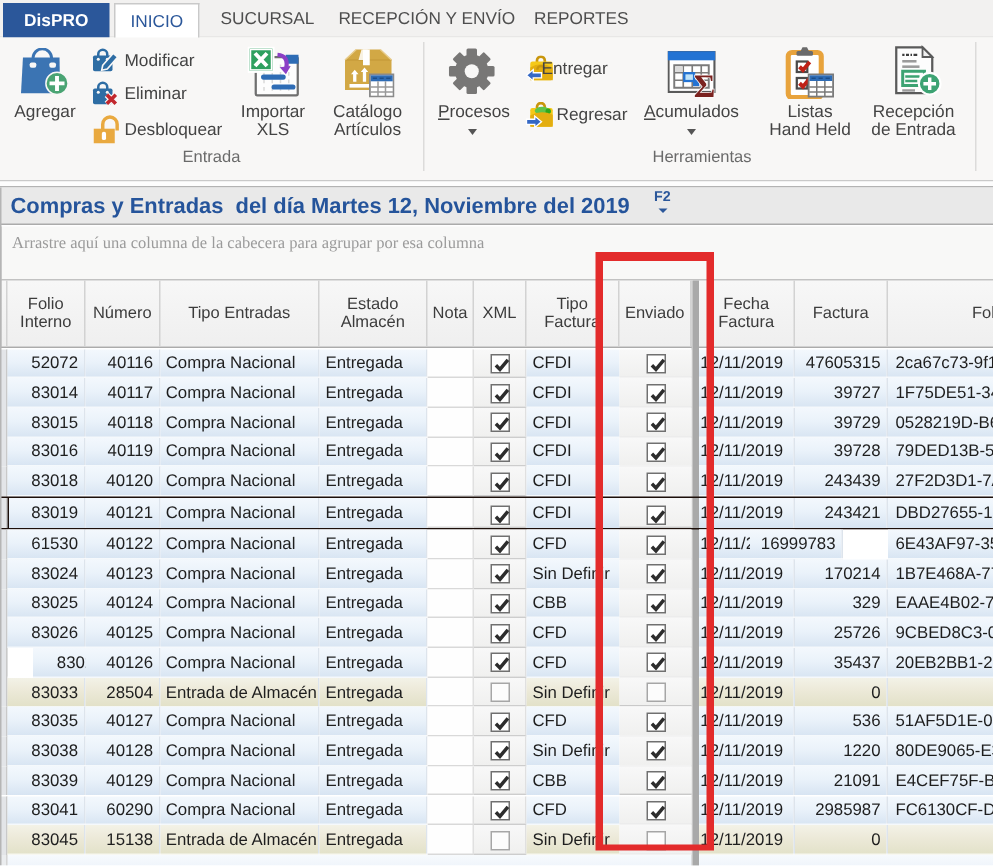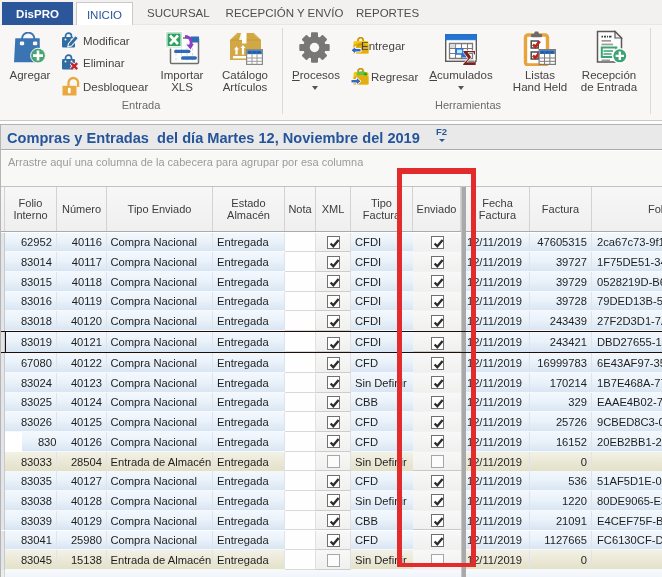--- a/index.html
+++ b/index.html
@@ -176,39 +176,39 @@
 </svg>
 <div class="lbl ctr" style="left:574px;top:69px;width:70px;">Recepción<br>de Entrada</div>
 <div class="abs" style="left:0;top:120px;width:662px;height:1px;background:#c9c9c9;"></div>
 <div class="abs" style="left:0;top:121px;width:662px;height:3px;background:#fdfdfd;"></div>
 <div class="abs" style="left:0;top:124px;width:662px;height:1px;background:#b3b3b3;"></div>
 <div class="abs" style="left:0;top:125px;width:662px;height:25px;background:#e9e9e9;border-bottom:1px solid #ababab;"></div>
 <div class="abs" style="left:7px;top:130px;font-size:14.6px;font-weight:bold;color:#25549b;white-space:nowrap;">Compras y Entradas&nbsp; del día Martes 12, Noviembre del 2019</div>
 <div class="abs" style="left:436px;top:126px;font-size:9.5px;font-weight:bold;color:#2b579a;">F2</div>
 <div class="abs" style="left:439px;top:139px;width:0;height:0;border-left:3px solid transparent;border-right:3px solid transparent;border-top:3.5px solid #2b579a;"></div>
 <div class="abs" style="left:0;top:151px;width:662px;height:35px;background:#f8f8f7;border-left:1px solid #b9b9b9;"></div>
-<div class="abs" style="left:8px;top:156px;font-size:11px;color:#9b9b9b;">Arrastre aquí una columna de la cabecera para agrupar por esa columna</div>
+<div class="abs" style="left:8px;top:156px;font-size:11px;color:#9b9b9b;font-family:Liberation Serif, serif;">Arrastre aquí una columna de la cabecera para agrupar por esa columna</div>
 <div class="abs" style="left:0;top:186px;width:662px;height:46px;background:linear-gradient(#f7f7f7,#efefef);border-top:1px solid #c2c2c2;border-bottom:1px solid #ababab;border-left:1px solid #b9b9b9;"></div>
 <div class="hdrc" style="left:5px;top:187px;width:52px;height:44px;">Folio<br>Interno</div>
 <div class="hdrc" style="left:57px;top:187px;width:50px;height:44px;">Número</div>
-<div class="hdrc" style="left:107px;top:187px;width:106px;height:44px;">Tipo Enviado</div>
+<div class="hdrc" style="left:107px;top:187px;width:106px;height:44px;">Tipo Entradas</div>
 <div class="hdrc" style="left:213px;top:187px;width:72px;height:44px;">Estado<br>Almacén</div>
 <div class="hdrc" style="left:285px;top:187px;width:31px;height:44px;">Nota</div>
 <div class="hdrc" style="left:316px;top:187px;width:35px;height:44px;">XML</div>
 <div class="hdrc" style="left:351px;top:187px;width:62px;height:44px;">Tipo<br>Factura</div>
 <div class="hdrc" style="left:413px;top:187px;width:48px;height:44px;">Enviado</div>
 <div class="hdrc" style="left:466px;top:187px;width:64px;height:44px;">Fecha<br>Factura</div>
 <div class="hdrc" style="left:530px;top:187px;width:62px;height:44px;">Factura</div>
 <div class="hdrc" style="left:592px;top:187px;width:70px;height:44px;justify-content:flex-start;padding-left:56px;border-right:none;white-space:nowrap;">Folio Fiscal</div>
 <div class="hdrc" style="left:0px;top:187px;width:5px;height:44px;"></div>
 <div class="abs" style="left:461px;top:187px;width:1px;height:390px;background:#c6c6c6;"></div>
 <div class="abs" style="left:462px;top:187px;width:3.5px;height:390px;background:#a9a9a9;"></div>
 <div class="abs" style="left:0;top:232.5px;width:662px;height:19.7px;">
     <div class="cell" style="left:0;width:5px;background:#e3e5e8;border-right:1px solid #c9c9c9;"></div>
-    <div class="cell num" style="left:5px;width:52px;background:linear-gradient(#f3f8fd,#eaf2fa 45%,#d7e4f2);border-right:1px solid #dde4ec;">62952</div>
+    <div class="cell num" style="left:5px;width:52px;background:linear-gradient(#f3f8fd,#eaf2fa 45%,#d7e4f2);border-right:1px solid #dde4ec;">52072</div>
     <div class="cell num" style="left:57px;width:50px;background:linear-gradient(#f3f8fd,#eaf2fa 45%,#d7e4f2);border-right:1px solid #dde4ec;">40116</div>
     <div class="cell txt" style="left:107px;width:106px;background:linear-gradient(#f3f8fd,#eaf2fa 45%,#d7e4f2);border-right:1px solid #dde4ec;padding-left:3.5px;">Compra Nacional</div>
     <div class="cell txt" style="left:213px;width:72px;background:linear-gradient(#f3f8fd,#eaf2fa 45%,#d7e4f2);border-right:1px solid #dde4ec;">Entregada</div>
     <div class="cell" style="left:285px;width:31px;background:#fefefe;border-right:1px solid #e0e0e0;border-bottom:1px solid #d9d9d9;"></div>
     <div class="cell" style="left:316px;width:35px;background:linear-gradient(#f8f8f8,#f0f0ef);border-right:1px solid #e0e0e0;border-bottom:1px solid #cdcdcd;"></div>
     <div class="cb" style="left:327.0px;top:3.3499999999999996px;">
       <svg width="15" height="15" viewBox="0 0 15 15">
         <path d="M3.6 7.5 L6.3 10.3 L11.6 3.9" fill="none" stroke="#2d2d2d" stroke-width="2.3"></path>
       </svg>
     </div>
@@ -357,40 +357,40 @@
     <div class="cell cen" style="left:466px;width:64px;background:linear-gradient(#f3f8fd,#eaf2fa 45%,#d7e4f2);border-right:1px solid #dde4ec;padding-right:6px;">12/11/2019</div>
     <div class="cell num" style="left:530px;width:62px;background:linear-gradient(#f3f8fd,#eaf2fa 45%,#d7e4f2);border-right:1px solid #dde4ec;">243421</div>
     <div class="cell txt" style="left:592px;width:70px;background:linear-gradient(#f3f8fd,#eaf2fa 45%,#d7e4f2);padding-left:5px;">DBD27655-19F0</div>
     <div class="abs" style="left:4.5px;top:0;width:1.2px;height:100%;background:#1c0f0a;"></div>
     <div class="abs" style="left:5px;top:21.4px;width:280px;height:0.8px;background:rgba(255,255,255,0.75);"></div>
     <div class="abs" style="left:351px;top:21.4px;width:110px;height:0.8px;background:rgba(255,255,255,0.75);"></div>
     <div class="abs" style="left:466px;top:21.4px;width:196px;height:0.8px;background:rgba(255,255,255,0.75);"></div>
   </div>
 <div class="abs" style="left:0;top:353.19999999999993px;width:662px;height:19.7px;">
     <div class="cell" style="left:0;width:5px;background:#e3e5e8;border-right:1px solid #c9c9c9;"></div>
-    <div class="cell num" style="left:5px;width:52px;background:linear-gradient(#f3f8fd,#eaf2fa 45%,#d7e4f2);border-right:1px solid #dde4ec;">67080</div>
+    <div class="cell num" style="left:5px;width:52px;background:linear-gradient(#f3f8fd,#eaf2fa 45%,#d7e4f2);border-right:1px solid #dde4ec;">61530</div>
     <div class="cell num" style="left:57px;width:50px;background:linear-gradient(#f3f8fd,#eaf2fa 45%,#d7e4f2);border-right:1px solid #dde4ec;">40122</div>
     <div class="cell txt" style="left:107px;width:106px;background:linear-gradient(#f3f8fd,#eaf2fa 45%,#d7e4f2);border-right:1px solid #dde4ec;padding-left:3.5px;">Compra Nacional</div>
     <div class="cell txt" style="left:213px;width:72px;background:linear-gradient(#f3f8fd,#eaf2fa 45%,#d7e4f2);border-right:1px solid #dde4ec;">Entregada</div>
     <div class="cell" style="left:285px;width:31px;background:#fefefe;border-right:1px solid #e0e0e0;border-bottom:1px solid #d9d9d9;"></div>
     <div class="cell" style="left:316px;width:35px;background:linear-gradient(#f8f8f8,#f0f0ef);border-right:1px solid #e0e0e0;border-bottom:1px solid #cdcdcd;"></div>
     <div class="cb" style="left:327.0px;top:3.3499999999999996px;">
       <svg width="15" height="15" viewBox="0 0 15 15">
         <path d="M3.6 7.5 L6.3 10.3 L11.6 3.9" fill="none" stroke="#2d2d2d" stroke-width="2.3"></path>
       </svg>
     </div>
     <div class="cell txt" style="left:351px;width:62px;background:linear-gradient(#f3f8fd,#eaf2fa 45%,#d7e4f2);">CFD</div>
     <div class="cell" style="left:413px;width:48px;background:linear-gradient(#f8f8f8,#f0f0ef);border-bottom:1px solid #c9c9c9;"></div>
     <div class="cb" style="left:431.0px;top:3.3499999999999996px;">
       <svg width="15" height="15" viewBox="0 0 15 15">
         <path d="M3.6 7.5 L6.3 10.3 L11.6 3.9" fill="none" stroke="#2d2d2d" stroke-width="2.3"></path>
       </svg>
     </div>
     <div class="cell cen" style="left:466px;width:64px;background:linear-gradient(#f3f8fd,#eaf2fa 45%,#d7e4f2);border-right:1px solid #dde4ec;padding-right:6px;">12/11/2019</div>
-    <div class="cell num" style="left:530px;width:62px;background:linear-gradient(#f3f8fd,#eaf2fa 45%,#d7e4f2);border-right:1px solid #dde4ec;">16999783</div>
+    <div class="cell num" style="left:500px;width:62px;background:linear-gradient(#f3f8fd,#eaf2fa 45%,#d7e4f2);border-right:1px solid #dde4ec;">16999783</div>
     <div class="cell txt" style="left:592px;width:70px;background:linear-gradient(#f3f8fd,#eaf2fa 45%,#d7e4f2);padding-left:5px;">6E43AF97-35E4</div>
     <div class="abs" style="left:5px;top:18.9px;width:280px;height:0.8px;background:rgba(255,255,255,0.75);"></div>
     <div class="abs" style="left:351px;top:18.9px;width:110px;height:0.8px;background:rgba(255,255,255,0.75);"></div>
     <div class="abs" style="left:466px;top:18.9px;width:196px;height:0.8px;background:rgba(255,255,255,0.75);"></div>
   </div>
 <div class="abs" style="left:0;top:372.8999999999999px;width:662px;height:19.7px;">
     <div class="cell" style="left:0;width:5px;background:#e3e5e8;border-right:1px solid #c9c9c9;"></div>
     <div class="cell num" style="left:5px;width:52px;background:linear-gradient(#f3f8fd,#eaf2fa 45%,#d7e4f2);border-right:1px solid #dde4ec;">83024</div>
     <div class="cell num" style="left:57px;width:50px;background:linear-gradient(#f3f8fd,#eaf2fa 45%,#d7e4f2);border-right:1px solid #dde4ec;">40123</div>
     <div class="cell txt" style="left:107px;width:106px;background:linear-gradient(#f3f8fd,#eaf2fa 45%,#d7e4f2);border-right:1px solid #dde4ec;padding-left:3.5px;">Compra Nacional</div>
@@ -484,21 +484,21 @@
       </svg>
     </div>
     <div class="cell txt" style="left:351px;width:62px;background:linear-gradient(#f3f8fd,#eaf2fa 45%,#d7e4f2);">CFD</div>
     <div class="cell" style="left:413px;width:48px;background:linear-gradient(#f8f8f8,#f0f0ef);border-bottom:1px solid #c9c9c9;"></div>
     <div class="cb" style="left:431.0px;top:3.3499999999999996px;">
       <svg width="15" height="15" viewBox="0 0 15 15">
         <path d="M3.6 7.5 L6.3 10.3 L11.6 3.9" fill="none" stroke="#2d2d2d" stroke-width="2.3"></path>
       </svg>
     </div>
     <div class="cell cen" style="left:466px;width:64px;background:linear-gradient(#f3f8fd,#eaf2fa 45%,#d7e4f2);border-right:1px solid #dde4ec;padding-right:6px;">12/11/2019</div>
-    <div class="cell num" style="left:530px;width:62px;background:linear-gradient(#f3f8fd,#eaf2fa 45%,#d7e4f2);border-right:1px solid #dde4ec;">16152</div>
+    <div class="cell num" style="left:530px;width:62px;background:linear-gradient(#f3f8fd,#eaf2fa 45%,#d7e4f2);border-right:1px solid #dde4ec;">35437</div>
     <div class="cell txt" style="left:592px;width:70px;background:linear-gradient(#f3f8fd,#eaf2fa 45%,#d7e4f2);padding-left:5px;">20EB2BB1-29A8</div>
     <div class="abs" style="left:5px;top:18.9px;width:280px;height:0.8px;background:rgba(255,255,255,0.75);"></div>
     <div class="abs" style="left:351px;top:18.9px;width:110px;height:0.8px;background:rgba(255,255,255,0.75);"></div>
     <div class="abs" style="left:466px;top:18.9px;width:196px;height:0.8px;background:rgba(255,255,255,0.75);"></div>
   </div>
 <div class="abs" style="left:0;top:451.6999999999999px;width:662px;height:19.7px;">
     <div class="cell" style="left:0;width:5px;background:#e3e5e8;border-right:1px solid #c9c9c9;"></div>
     <div class="cell num" style="left:5px;width:52px;background:linear-gradient(#f3f2e7,#ece9d8 45%,#e2e1c8);border-right:1px solid #dde4ec;">83033</div>
     <div class="cell num" style="left:57px;width:50px;background:linear-gradient(#f3f2e7,#ece9d8 45%,#e2e1c8);border-right:1px solid #dde4ec;">28504</div>
     <div class="cell txt" style="left:107px;width:106px;background:linear-gradient(#f3f2e7,#ece9d8 45%,#e2e1c8);border-right:1px solid #dde4ec;padding-left:3.5px;">Entrada de Almacén</div>
@@ -593,39 +593,39 @@
     <div class="cell cen" style="left:466px;width:64px;background:linear-gradient(#f3f8fd,#eaf2fa 45%,#d7e4f2);border-right:1px solid #dde4ec;padding-right:6px;">12/11/2019</div>
     <div class="cell num" style="left:530px;width:62px;background:linear-gradient(#f3f8fd,#eaf2fa 45%,#d7e4f2);border-right:1px solid #dde4ec;">21091</div>
     <div class="cell txt" style="left:592px;width:70px;background:linear-gradient(#f3f8fd,#eaf2fa 45%,#d7e4f2);padding-left:5px;">E4CEF75F-BE2C</div>
     <div class="abs" style="left:5px;top:18.9px;width:280px;height:0.8px;background:rgba(255,255,255,0.75);"></div>
     <div class="abs" style="left:351px;top:18.9px;width:110px;height:0.8px;background:rgba(255,255,255,0.75);"></div>
     <div class="abs" style="left:466px;top:18.9px;width:196px;height:0.8px;background:rgba(255,255,255,0.75);"></div>
   </div>
 <div class="abs" style="left:0;top:530.4999999999999px;width:662px;height:19.7px;">
     <div class="cell" style="left:0;width:5px;background:#e3e5e8;border-right:1px solid #c9c9c9;"></div>
     <div class="cell num" style="left:5px;width:52px;background:linear-gradient(#f3f8fd,#eaf2fa 45%,#d7e4f2);border-right:1px solid #dde4ec;">83041</div>
-    <div class="cell num" style="left:57px;width:50px;background:linear-gradient(#f3f8fd,#eaf2fa 45%,#d7e4f2);border-right:1px solid #dde4ec;">25980</div>
+    <div class="cell num" style="left:57px;width:50px;background:linear-gradient(#f3f8fd,#eaf2fa 45%,#d7e4f2);border-right:1px solid #dde4ec;">60290</div>
     <div class="cell txt" style="left:107px;width:106px;background:linear-gradient(#f3f8fd,#eaf2fa 45%,#d7e4f2);border-right:1px solid #dde4ec;padding-left:3.5px;">Compra Nacional</div>
     <div class="cell txt" style="left:213px;width:72px;background:linear-gradient(#f3f8fd,#eaf2fa 45%,#d7e4f2);border-right:1px solid #dde4ec;">Entregada</div>
     <div class="cell" style="left:285px;width:31px;background:#fefefe;border-right:1px solid #e0e0e0;border-bottom:1px solid #d9d9d9;"></div>
     <div class="cell" style="left:316px;width:35px;background:linear-gradient(#f8f8f8,#f0f0ef);border-right:1px solid #e0e0e0;border-bottom:1px solid #cdcdcd;"></div>
     <div class="cb" style="left:327.0px;top:3.3499999999999996px;">
       <svg width="15" height="15" viewBox="0 0 15 15">
         <path d="M3.6 7.5 L6.3 10.3 L11.6 3.9" fill="none" stroke="#2d2d2d" stroke-width="2.3"></path>
       </svg>
     </div>
     <div class="cell txt" style="left:351px;width:62px;background:linear-gradient(#f3f8fd,#eaf2fa 45%,#d7e4f2);">CFD</div>
     <div class="cell" style="left:413px;width:48px;background:linear-gradient(#f8f8f8,#f0f0ef);border-bottom:1px solid #c9c9c9;"></div>
     <div class="cb" style="left:431.0px;top:3.3499999999999996px;">
       <svg width="15" height="15" viewBox="0 0 15 15">
         <path d="M3.6 7.5 L6.3 10.3 L11.6 3.9" fill="none" stroke="#2d2d2d" stroke-width="2.3"></path>
       </svg>
     </div>
     <div class="cell cen" style="left:466px;width:64px;background:linear-gradient(#f3f8fd,#eaf2fa 45%,#d7e4f2);border-right:1px solid #dde4ec;padding-right:6px;">12/11/2019</div>
-    <div class="cell num" style="left:530px;width:62px;background:linear-gradient(#f3f8fd,#eaf2fa 45%,#d7e4f2);border-right:1px solid #dde4ec;">1127665</div>
+    <div class="cell num" style="left:530px;width:62px;background:linear-gradient(#f3f8fd,#eaf2fa 45%,#d7e4f2);border-right:1px solid #dde4ec;">2985987</div>
     <div class="cell txt" style="left:592px;width:70px;background:linear-gradient(#f3f8fd,#eaf2fa 45%,#d7e4f2);padding-left:5px;">FC6130CF-D3B9</div>
     <div class="abs" style="left:5px;top:18.9px;width:280px;height:0.8px;background:rgba(255,255,255,0.75);"></div>
     <div class="abs" style="left:351px;top:18.9px;width:110px;height:0.8px;background:rgba(255,255,255,0.75);"></div>
     <div class="abs" style="left:466px;top:18.9px;width:196px;height:0.8px;background:rgba(255,255,255,0.75);"></div>
   </div>
 <div class="abs" style="left:0;top:550.1999999999999px;width:662px;height:19.7px;">
     <div class="cell" style="left:0;width:5px;background:#e3e5e8;border-right:1px solid #c9c9c9;"></div>
     <div class="cell num" style="left:5px;width:52px;background:linear-gradient(#f3f2e7,#ece9d8 45%,#e2e1c8);border-right:1px solid #dde4ec;">83045</div>
     <div class="cell num" style="left:57px;width:50px;background:linear-gradient(#f3f2e7,#ece9d8 45%,#e2e1c8);border-right:1px solid #dde4ec;">15138</div>
     <div class="cell txt" style="left:107px;width:106px;background:linear-gradient(#f3f2e7,#ece9d8 45%,#e2e1c8);border-right:1px solid #dde4ec;padding-left:3.5px;">Entrada de Almacén</div>

